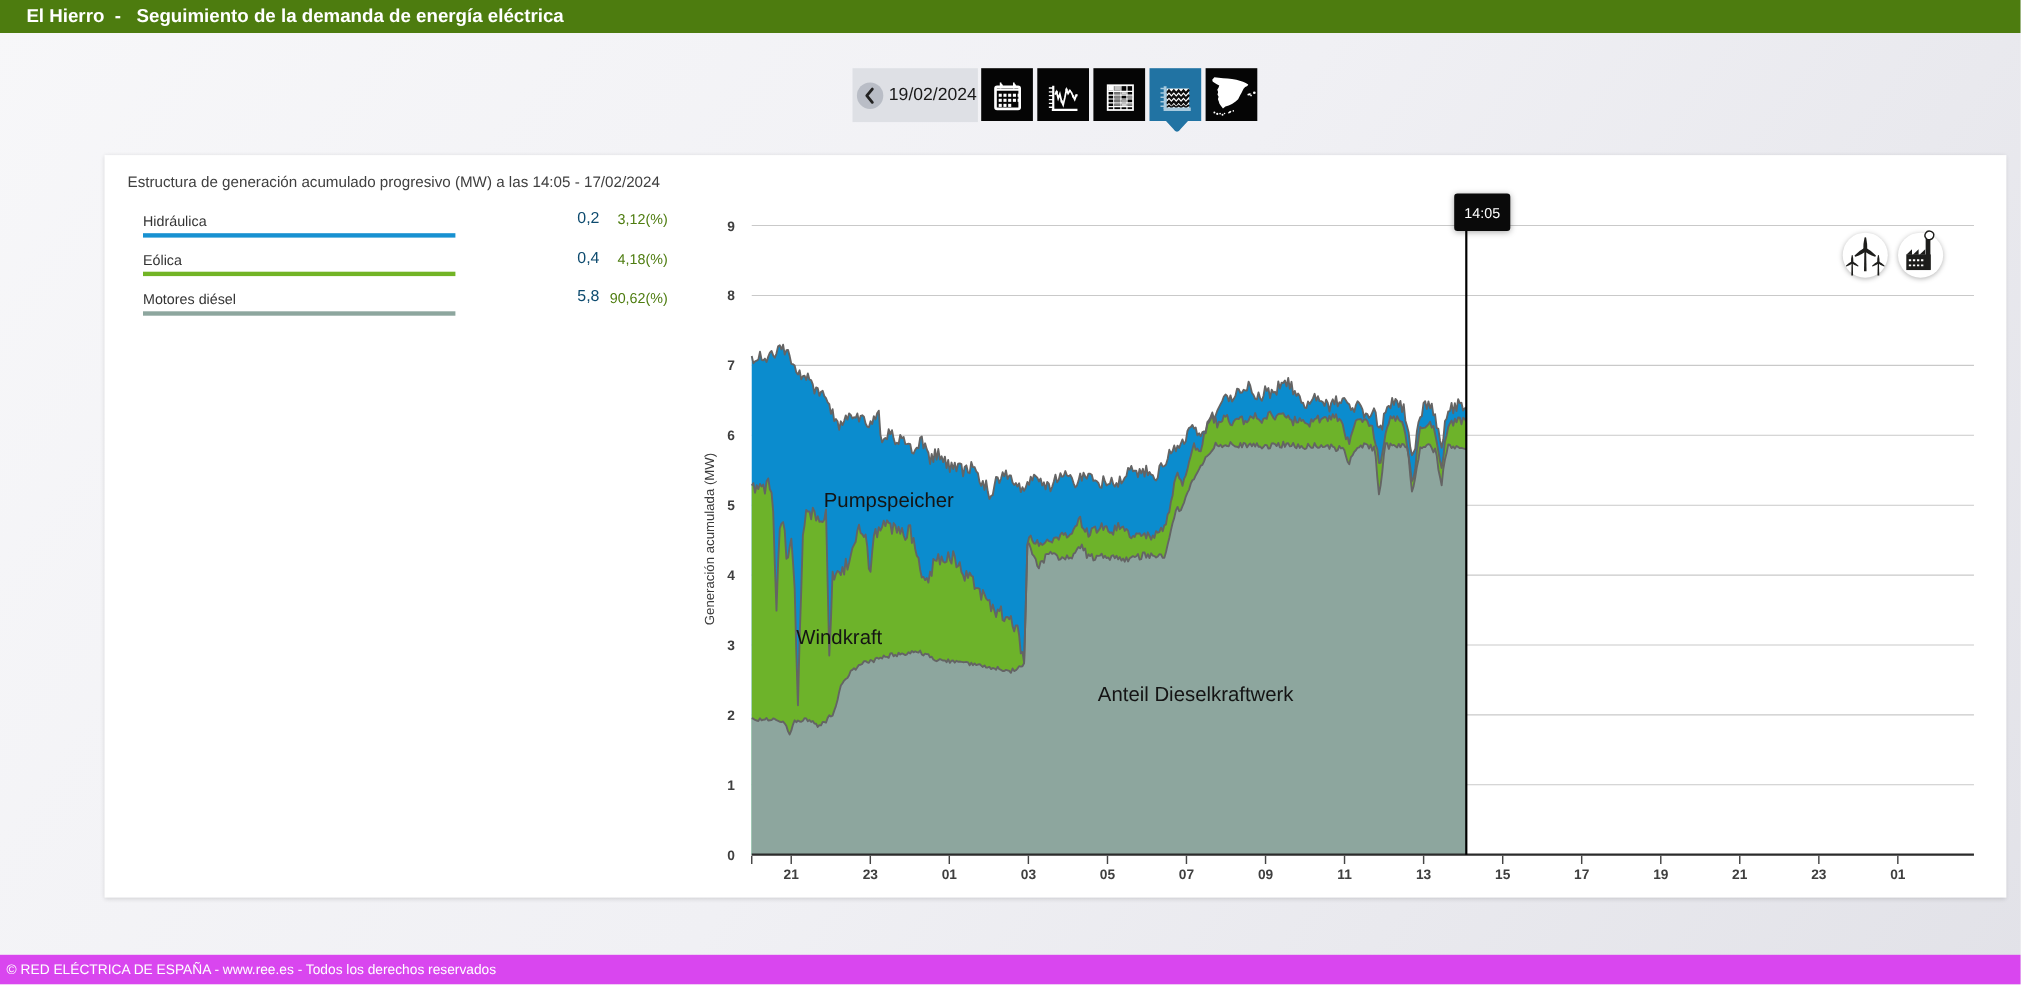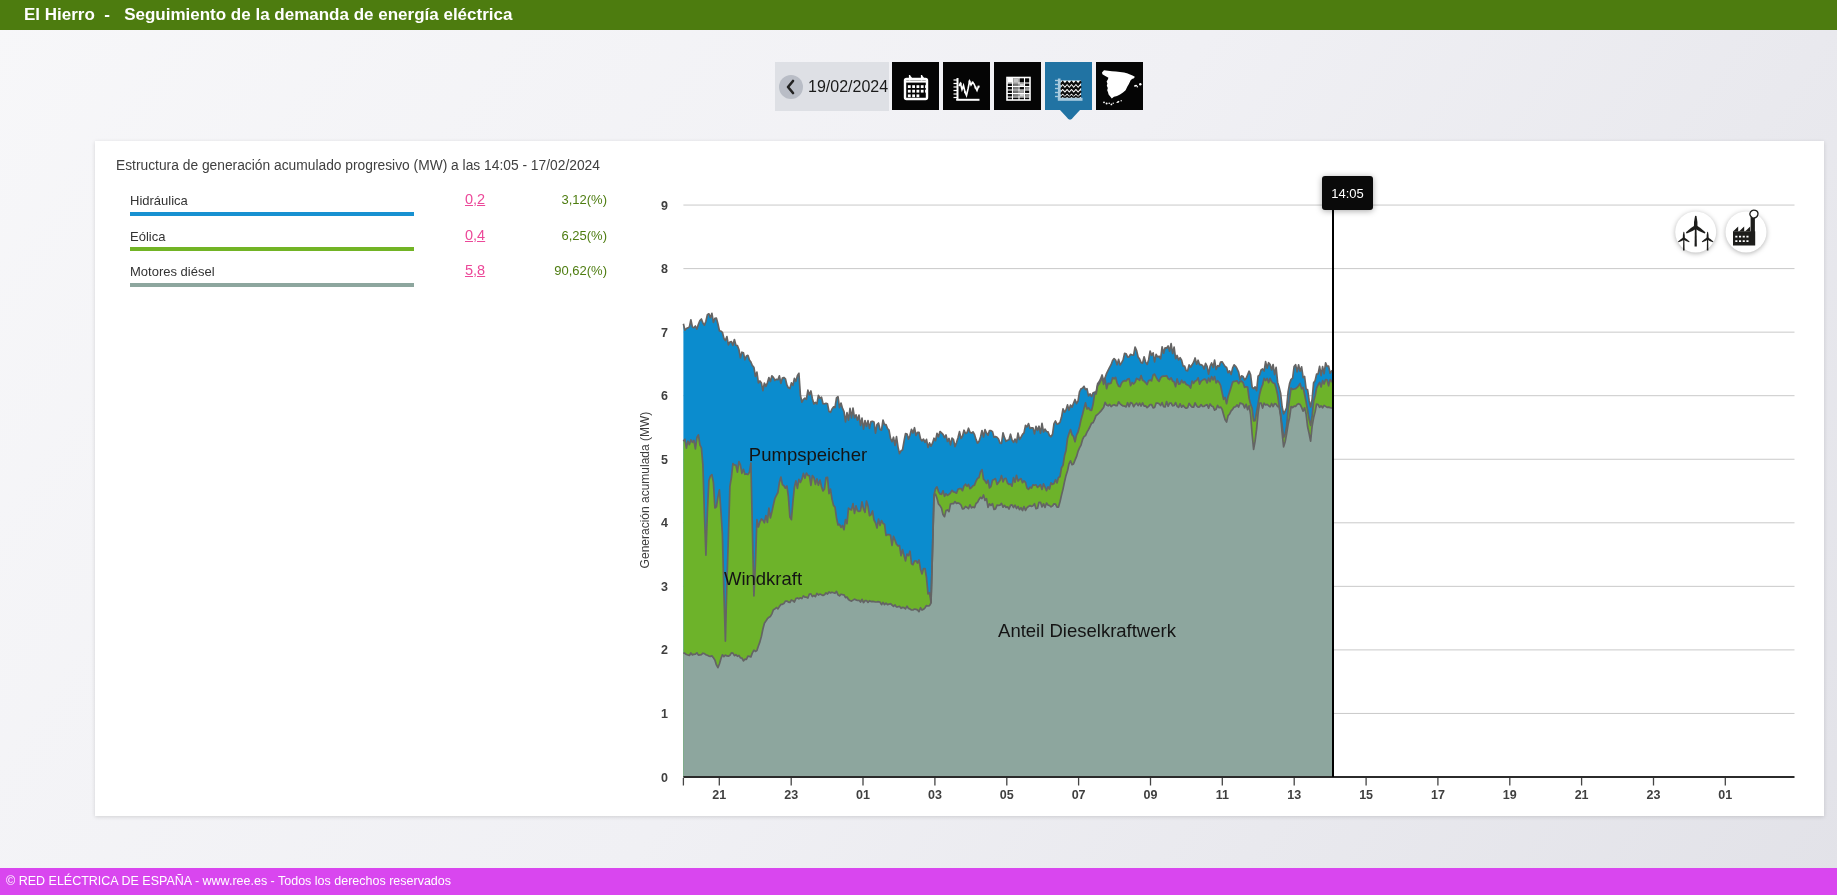--- a/index.html
+++ b/index.html
@@ -11,21 +11,21 @@
 #ftr .t{position:absolute;left:6px;top:6px;font-size:12.5px;}
 #datebox{position:absolute;left:775px;top:62px;width:114px;height:49px;background:#dee0e5;}
 #datebox .circ{position:absolute;left:4px;top:12.5px;width:24px;height:24px;border-radius:50%;background:#b9bdc6;}
 #datebox .date{position:absolute;left:33px;top:16px;font-size:16px;color:#1a1a1a;}
 .btn{position:absolute;top:62px;width:47px;height:48px;background:#050505;}
 #panel{position:absolute;left:95px;top:141px;width:1729px;height:675px;background:#fff;
  box-shadow:0 1px 4px rgba(0,0,0,0.14);}
 #title{position:absolute;left:116px;top:158px;font-size:13.8px;color:#404040;}
 .leglab{position:absolute;left:130px;font-size:13px;color:#333;}
 .legbar{position:absolute;left:130px;width:284px;height:4px;}
-.legnum{position:absolute;width:80px;text-align:left;font-size:14.5px;color:#ec4899;text-decoration:underline;}
+.legnum{position:absolute;width:80px;text-align:right;font-size:14.5px;color:#0c4a6e;}
 .legpct{position:absolute;width:80px;text-align:right;font-size:13px;color:#4d7c0f;}
 svg{position:absolute;left:0;top:0;}
 .ylab{font-family:"Liberation Sans",sans-serif;font-size:12.5px;font-weight:bold;fill:#3f3f3f;}
 .xlab{font-family:"Liberation Sans",sans-serif;font-size:12.5px;font-weight:bold;fill:#3f3f3f;}
 .arealab{font-family:"Liberation Sans",sans-serif;font-size:18.5px;fill:#141414;}
 .ytit{font-family:"Liberation Sans",sans-serif;font-size:12px;fill:#3c3c3c;}
 .ttt{font-family:"Liberation Sans",sans-serif;font-size:13px;fill:#fff;}
 </style></head>
 <body>
 <div id="hdr">
@@ -157,21 +157,21 @@
 <div id="title">Estructura de generación acumulado progresivo (MW) a las 14:05 - 17/02/2024</div>
 
 <div class="leglab" style="top:193px">Hidráulica</div>
 <div class="legbar" style="top:211.5px;background:#1791d1"></div>
 <div class="legnum" style="left:465px;top:191px">0,2</div>
 <div class="legpct" style="left:527px;top:192px">3,12(%)</div>
 
 <div class="leglab" style="top:228.5px">Eólica</div>
 <div class="legbar" style="top:247px;background:#72b425"></div>
 <div class="legnum" style="left:465px;top:226.5px">0,4</div>
-<div class="legpct" style="left:527px;top:227.5px">6,25(%)</div>
+<div class="legpct" style="left:527px;top:227.5px">4,18(%)</div>
 
 <div class="leglab" style="top:264px">Motores diésel</div>
 <div class="legbar" style="top:282.5px;background:#8da69e"></div>
 <div class="legnum" style="left:465px;top:262px">5,8</div>
 <div class="legpct" style="left:527px;top:263px">90,62(%)</div>
 
 <svg width="1837" height="895" viewBox="0 0 1837 895">
 <line x1="683.4" y1="713.45" x2="1794.5" y2="713.45" stroke="#c9c9c9" stroke-width="1"></line>
 <line x1="683.4" y1="649.90" x2="1794.5" y2="649.90" stroke="#c9c9c9" stroke-width="1"></line>
 <line x1="683.4" y1="586.35" x2="1794.5" y2="586.35" stroke="#c9c9c9" stroke-width="1"></line>

